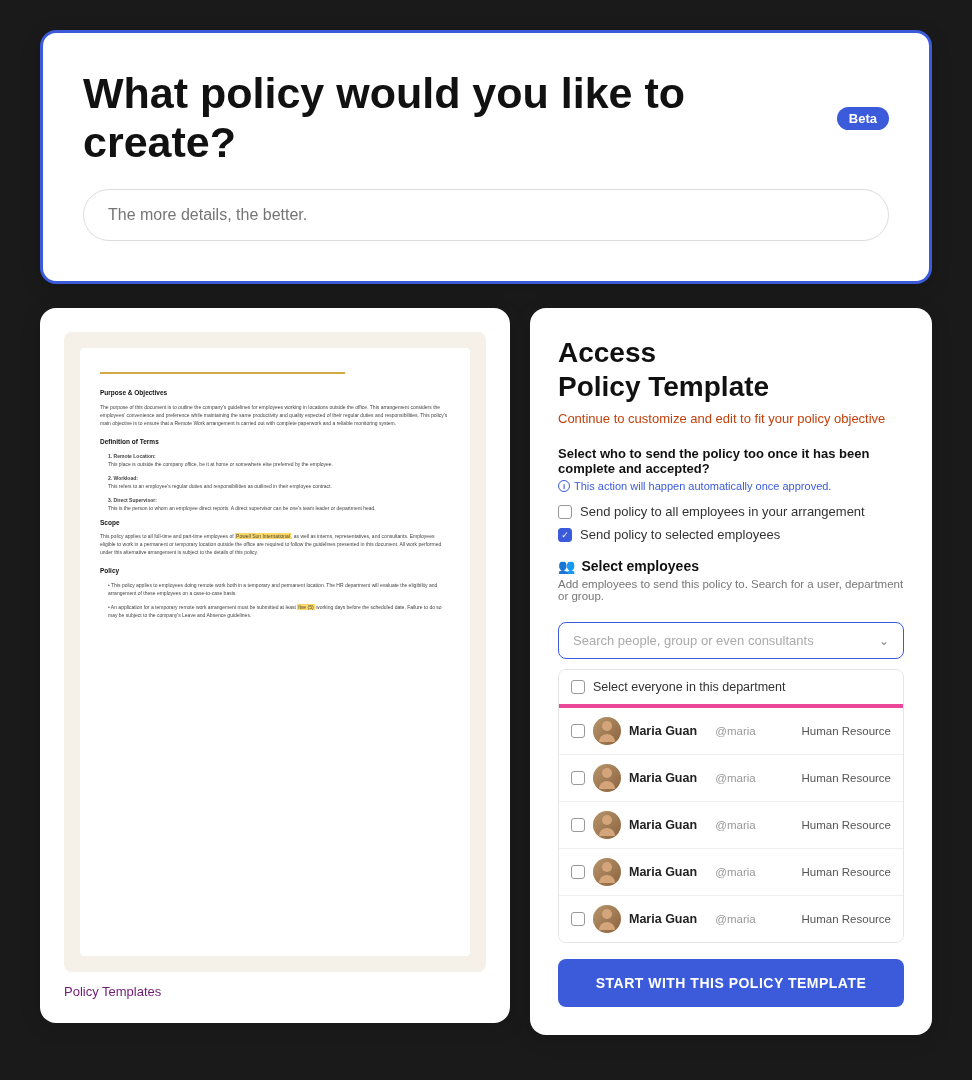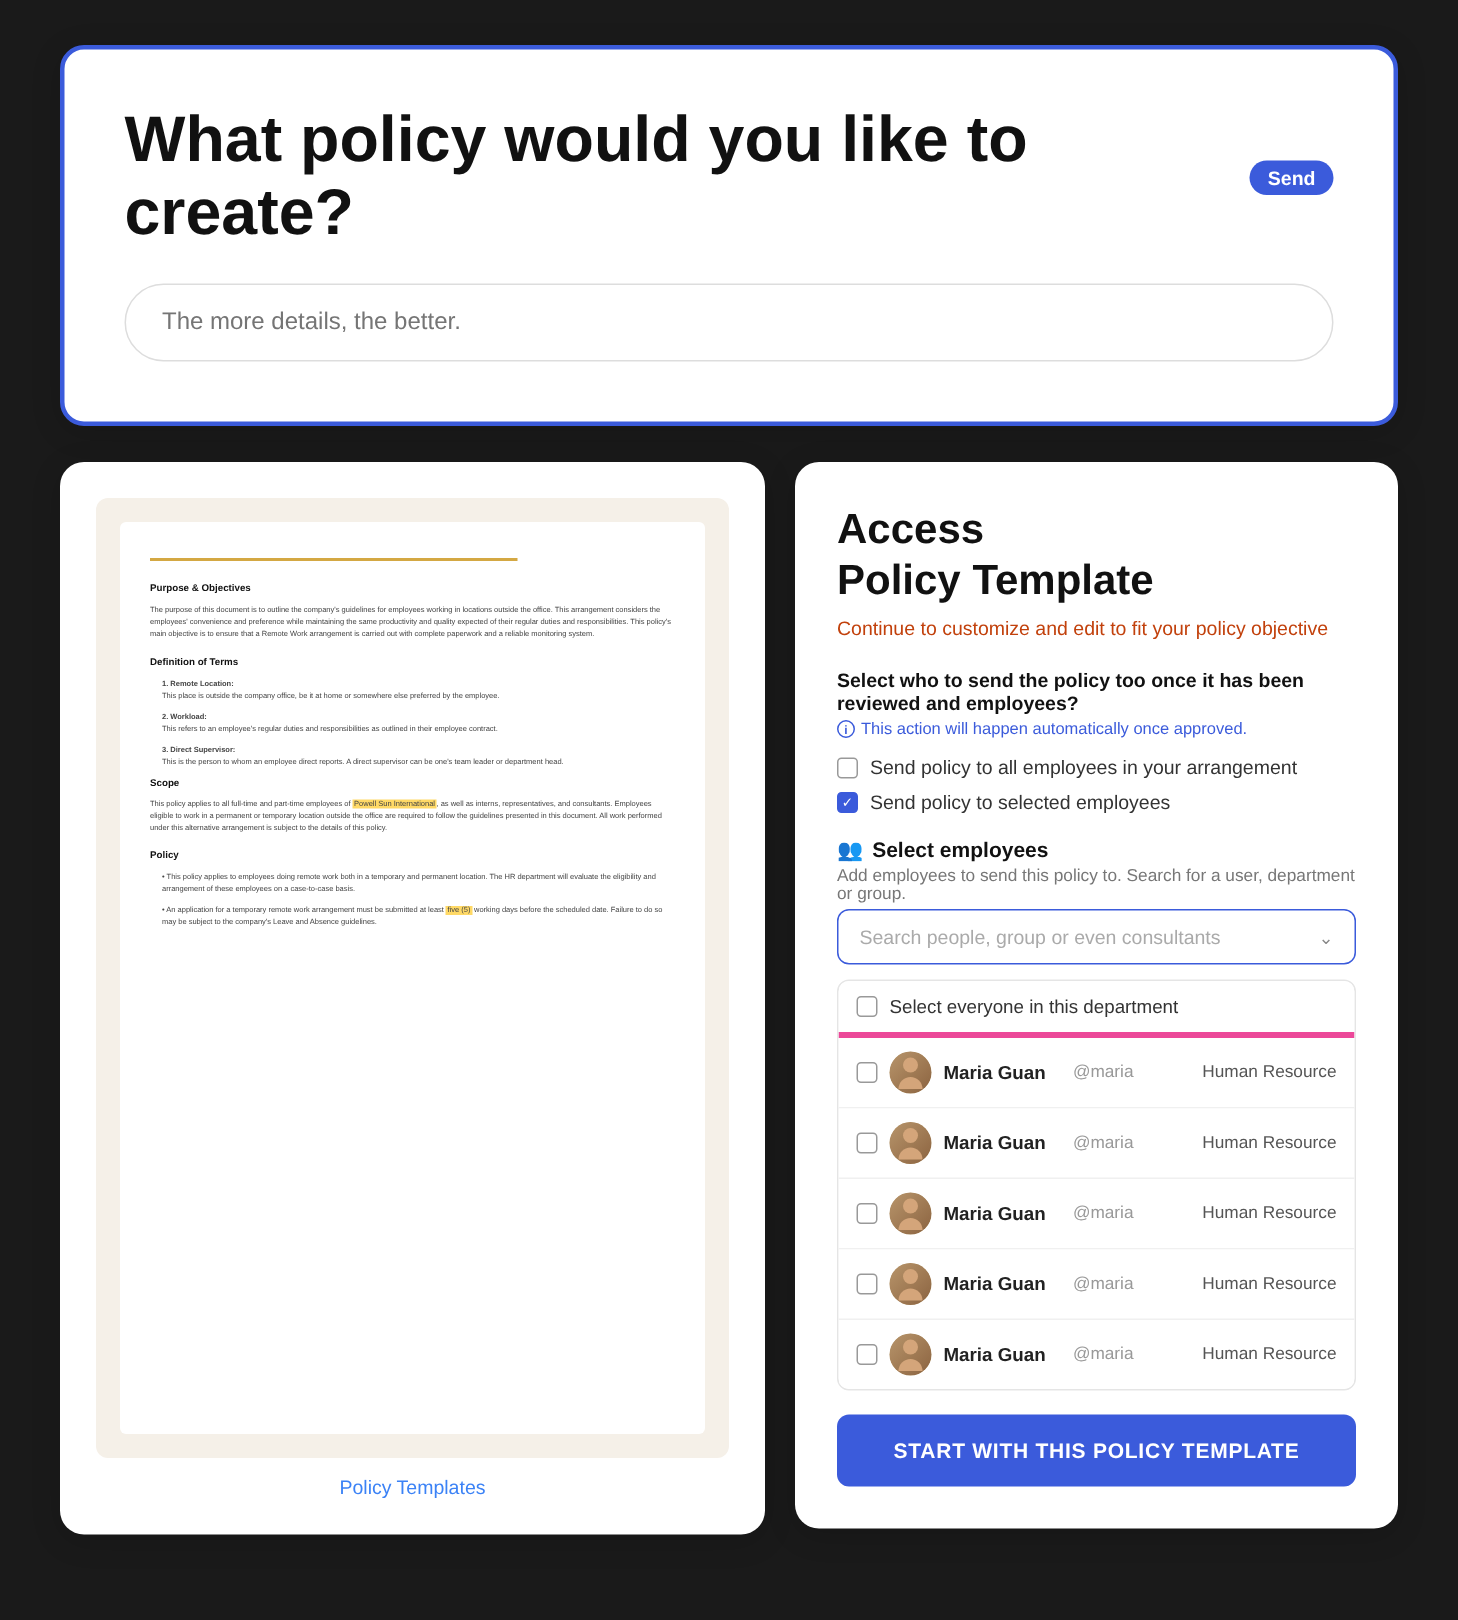--- a/index.html
+++ b/index.html
@@ -122,23 +122,22 @@
     .doc-list-item-title {
       font-weight: 700;
     }
     .doc-highlight {
       background: #ffd966;
       padding: 0 1px;
     }
     .doc-label {
       margin-top: 12px;
       font-size: 13px;
-      color: #3b82f6;
+      color: #701a75;
       font-weight: 400;
-      text-align: center;
     }
 
     
     .form-panel {
       flex: 1;
       background: #fff;
       border-radius: 16px;
       padding: 28px 28px 28px;
       box-shadow: 0 4px 20px rgba(0,0,0,0.15);
     }
@@ -226,21 +225,21 @@
       font-weight: 600;
       color: #111;
     }
     .people-icon {
       font-size: 16px;
       color: #555;
     }
     .add-employees-hint {
       font-size: 11.5px;
       color: #777;
-      margin-bottom: 4px;
+      margin-bottom: 20px;
     }
 
     .search-dropdown {
       width: 100%;
       border: 1.5px solid #3b5bdb;
       border-radius: 8px;
       padding: 10px 14px;
       display: flex;
       align-items: center;
       justify-content: space-between;
@@ -359,21 +358,21 @@
       cursor: pointer;
       margin-top: 16px;
     }
   </style>
 </head>
 <body>
 
 <div class="search-card">
   <div class="search-title-row">
     <h1 class="search-title">What policy would you like to create?</h1>
-    <span class="beta-badge">Send</span>
+    <span class="beta-badge">Beta</span>
   </div>
   <div class="search-input-wrapper">
     <input class="search-input" type="text" placeholder="The more details, the better." style="">
   </div>
 </div>
 
 <div class="bottom-row">
 
   <div class="doc-panel">
     <div class="doc-preview">
@@ -415,21 +414,21 @@
     </div>
     <div class="doc-label">Policy Templates</div>
   </div>
 
   <div class="form-panel">
     <h2 class="form-title">
       Access<br>Policy Template
     </h2>
     <p class="form-subtitle">Continue to customize and edit to fit your policy objective</p>
 
-    <p class="form-section-label">Select who to send the policy too once it has been reviewed and employees?</p>
+    <p class="form-section-label">Select who to send the policy too once it has been complete and accepted?</p>
     <div class="form-note">
       <span class="info-icon">i</span>
       <span>This action will happen automatically once approved.</span>
     </div>
 
     <div class="checkbox-row">
       <div class="checkbox"></div>
       <label>Send policy to all employees in your arrangement</label>
     </div>
     <div class="checkbox-row">

